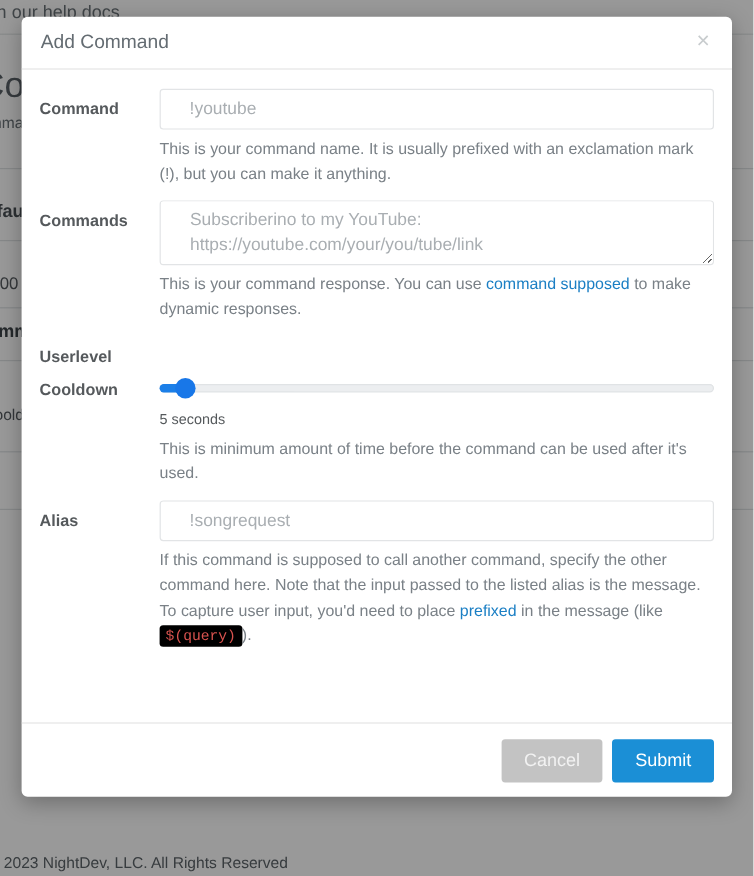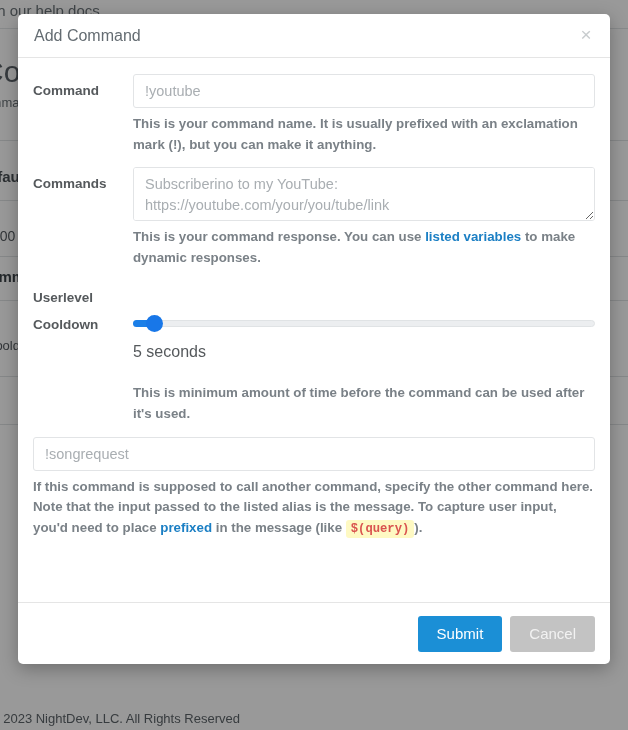--- a/index.html
+++ b/index.html
@@ -126,21 +126,21 @@
   }
   .form-field {
     flex: 1 1 auto;
     min-width: 0;
   }
 
   .text-input {
     display: block;
     width: 100%;
     height: 34px;
-    padding: 5px 11px;
+    padding: 5px 24px;
     font-size: 14.5px;
     color: #55595c;
     background: #ffffff;
     border: 1px solid #e2e4e6;
     border-radius: 3px;
     font-family: "Liberation Sans", sans-serif;
     outline: none;
   }
   .text-input::placeholder { color: #a9aeb2; opacity: 1; }
 
@@ -165,37 +165,36 @@
     background-repeat: no-repeat;
     color: #55595c;
     font-size: 15px;
   }
 
   .help-text {
     font-size: 13.3px;
     color: #7a8187;
     line-height: 1.56;
     margin: 6px 0 12px 0;
-    font-weight: bold;
   }
   .help-text a { color: #1b7fc4; text-decoration: none; }
   .help-link { color: #1b7fc4; text-decoration: none; cursor: pointer; }
 
   .value-text {
-    font-size: 16px;
+    font-size: 12px;
     color: #55595c;
-    margin: 7px 0 20px 0;
+    margin: 7px 0 6px 0;
     line-height: 1.4;
   }
 
   code.inline-code {
     font-family: "Liberation Mono", monospace;
     font-size: 12.2px;
     color: #d9534f;
-    background: #fef9c3;
+    background: #000000;
     padding: 2px 5px;
     border-radius: 3px;
   }
 
   
   .slider-wrap {
     padding-top: 9px;
     height: 26px;
     position: relative;
   }
@@ -288,21 +287,21 @@
           <input class="text-input" type="text" placeholder="!youtube" style="">
           <div class="help-text">This is your command name. It is usually prefixed with an exclamation mark (!), but you can make it anything.</div>
         </div>
       </div>
 
       <div class="form-row">
         <div class="form-label">Commands</div>
         <div class="form-field">
           <textarea class="text-input" placeholder="Subscriberino to my YouTube: https://youtube.com/your/you/tube/link" style=""></textarea>
           <div class="help-text">
-            <span>This is your command response. You can use </span><a class="help-link">listed variables</a><span> to make dynamic responses.</span>
+            <span>This is your command response. You can use </span><a class="help-link">command supposed</a><span> to make dynamic responses.</span>
           </div>
         </div>
       </div>
 
       <div class="form-row">
         <div class="form-label">Userlevel</div>
       </div>
 
       <div class="form-row">
         <div class="form-label">Cooldown</div>
@@ -311,29 +310,30 @@
             <div class="slider-track"></div>
             <div class="slider-fill"></div>
             <div class="slider-thumb"></div>
           </div>
           <div class="value-text">5 seconds</div>
           <div class="help-text">This is minimum amount of time before the command can be used after it's used.</div>
         </div>
       </div>
 
       <div class="form-row">
+        <div class="form-label">Alias</div>
         <div class="form-field">
           <input class="text-input" type="text" placeholder="!songrequest" style="">
           <div class="help-text">
             <span>If this command is supposed to call another command, specify the other command here. Note that the input passed to the listed alias is the message. To capture user input, you'd need to place </span><a class="help-link">prefixed</a><span> in the message (like </span><code class="inline-code">$(query)</code><span>).</span>
           </div>
         </div>
       </div>
 
     </div>
 
     <div class="modal-footer">
+      <button class="btn btn-secondary">Cancel</button>
       <button class="btn btn-primary">Submit</button>
-      <button class="btn btn-secondary">Cancel</button>
     </div>
 
   </div>
 </div>
 
 </body></html>

